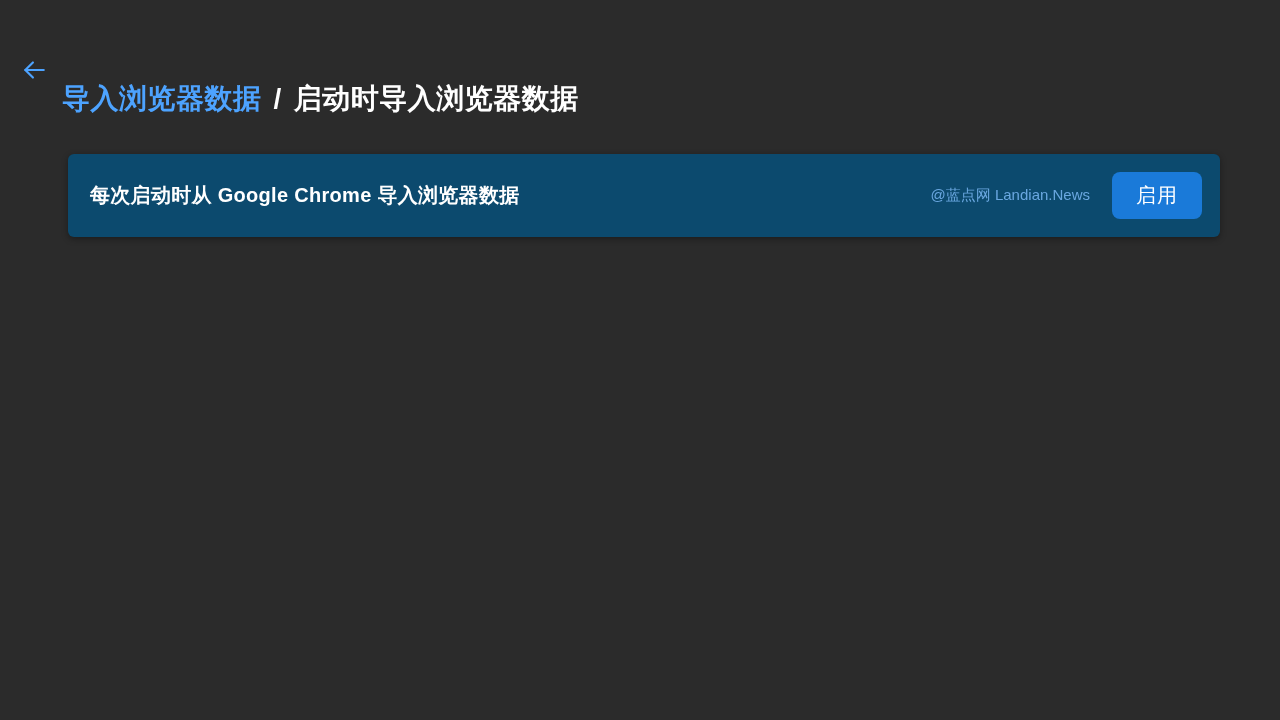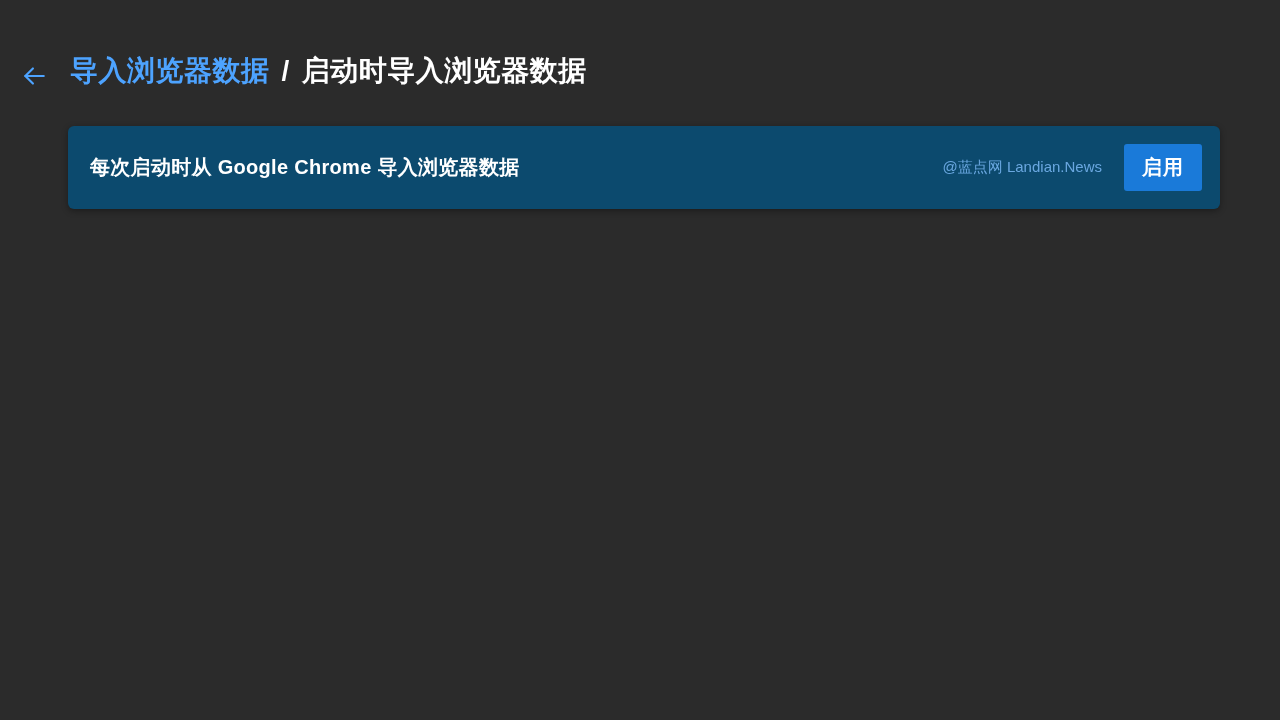--- a/index.html
+++ b/index.html
@@ -10,23 +10,23 @@
     body {
       width: 1280px;
       height: 720px;
       background: #2b2b2b;
       font-family: "Segoe UI", "Microsoft YaHei", "PingFang SC", sans-serif;
       overflow: hidden;
       color: #fff;
     }
     .header {
       display: flex;
-      align-items: flex-end;
+      align-items: flex-start;
       padding: 52px 20px 0 20px;
-      gap: 22px;
+      gap: 14px;
     }
     .back-arrow {
       width: 28px;
       height: 28px;
       display: flex;
       align-items: center;
       justify-content: center;
       cursor: pointer;
       margin-top: 4px;
     }
@@ -45,20 +45,21 @@
     .breadcrumb-link {
       color: #4da3ff;
       cursor: pointer;
     }
     .breadcrumb-sep {
       color: #fff;
       font-weight: 700;
     }
     .breadcrumb-current {
       color: #fff;
+      margin-top: 28px;
     }
     .content {
       padding: 36px 60px 0 68px;
     }
     .card {
       background: #0c4a6e;
       border-radius: 6px;
       padding: 18px 18px 18px 22px;
       display: flex;
       align-items: center;
@@ -78,23 +79,23 @@
     }
     .watermark {
       color: #6aa7e0;
       font-size: 15px;
       font-weight: 400;
     }
     .enable-btn {
       background: #1a7ad9;
       color: #fff;
       font-size: 20px;
-      font-weight: 700;
-      padding: 10px 18px;
-      border-radius: 3px;
+      font-weight: 400;
+      padding: 10px 24px;
+      border-radius: 8px;
       cursor: pointer;
       border: none;
       letter-spacing: 1px;
     }
   </style>
 </head>
 <body>
 
 <div class="header">
   <div class="back-arrow">

